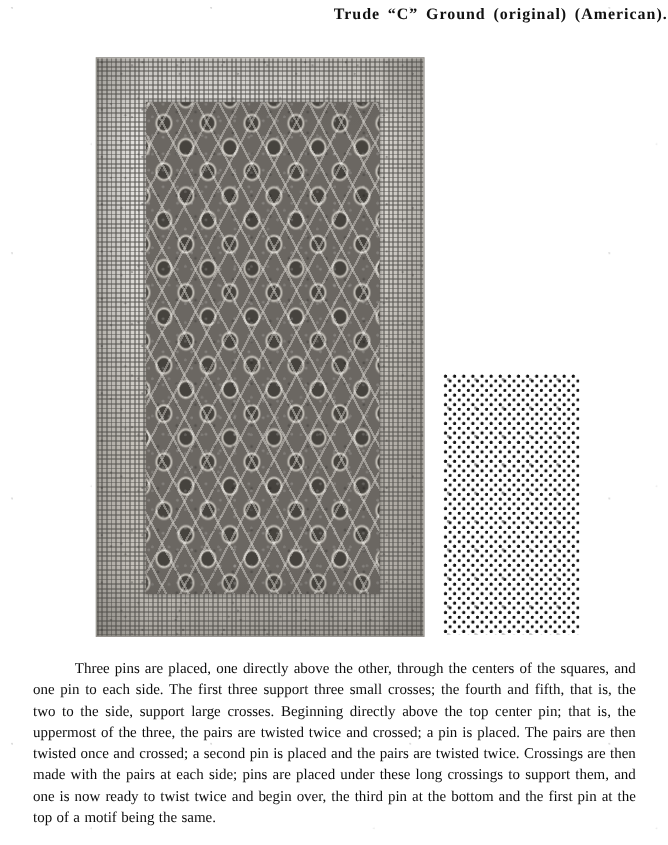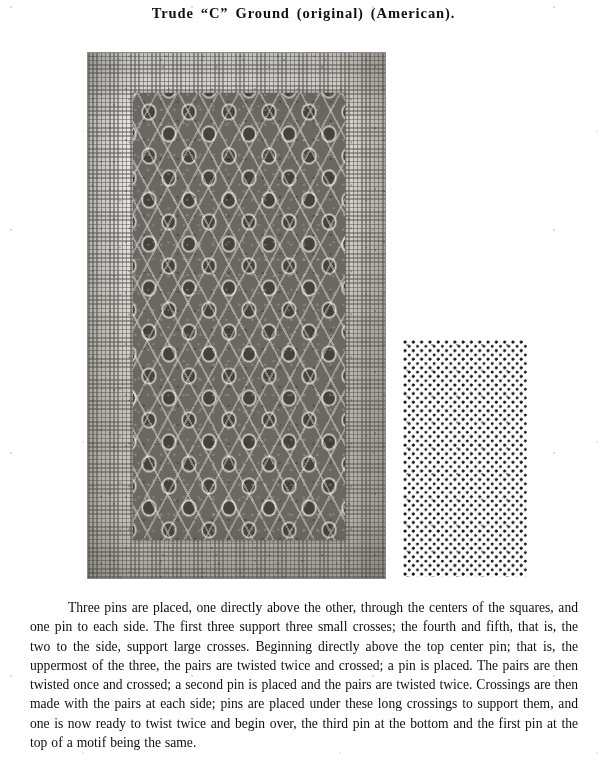--- a/index.html
+++ b/index.html
@@ -15,21 +15,21 @@
     font-family: "Liberation Serif", "DejaVu Serif", serif;
     color: #000000;
   }
 
   
   .page-title {
     position: absolute;
     top: 5px;
     left: 0;
     width: 607px;
-    text-align: center;
+    text-align: right;
     font-family: "Liberation Serif", "DejaVu Serif", serif;
     font-weight: bold;
     font-size: 14.5px;
     letter-spacing: 0.9px;
     word-spacing: 2.5px;
     color: #111111;
   }
 
   
   .photo-figure {

